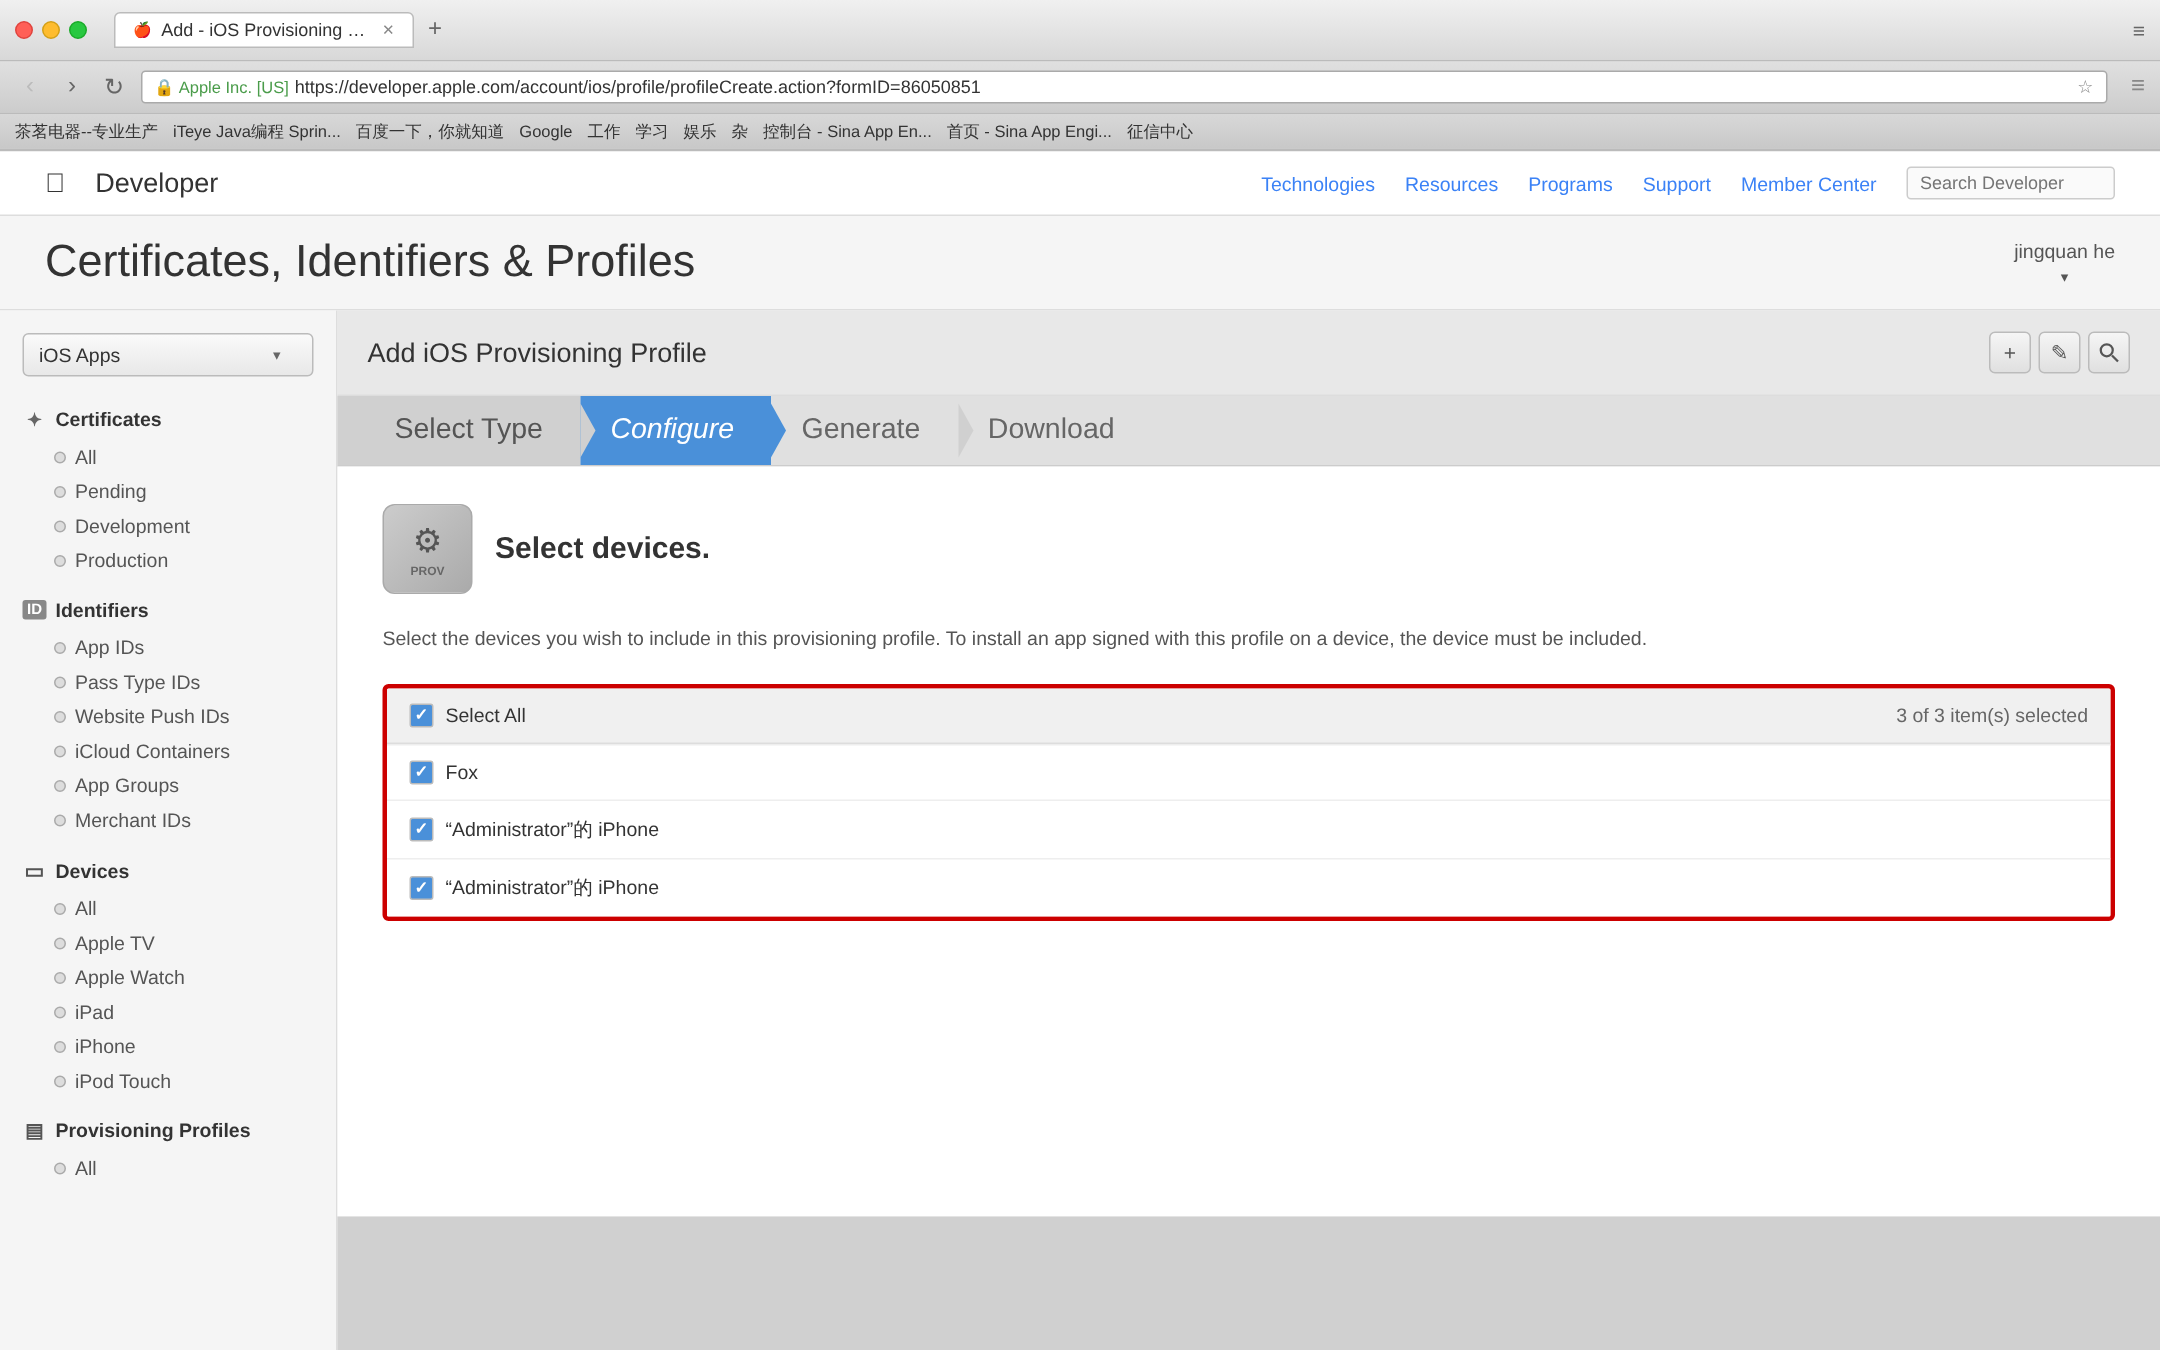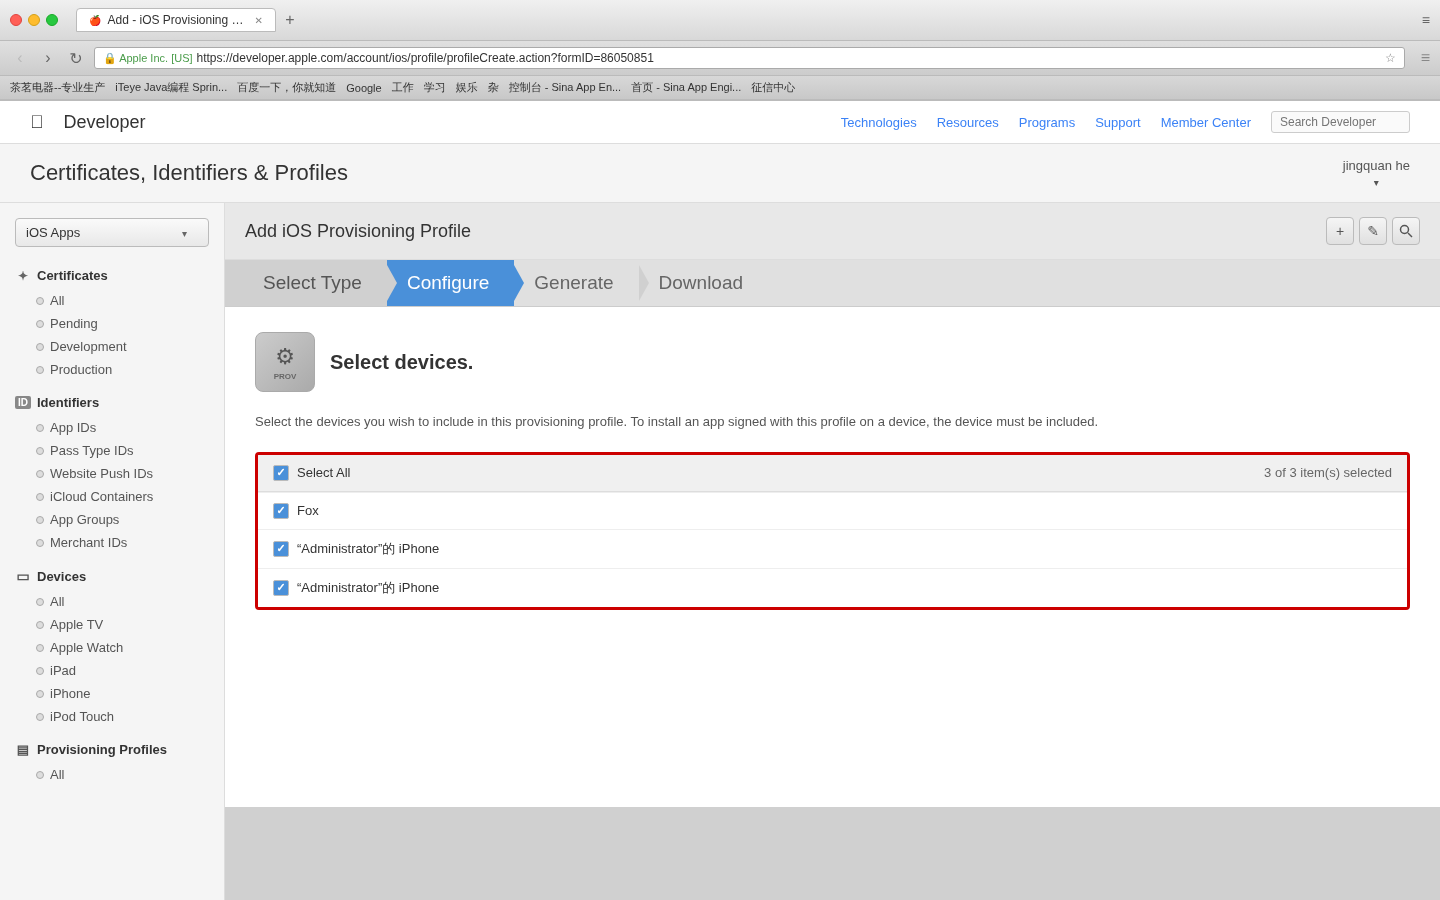--- a/index.html
+++ b/index.html
@@ -38,21 +38,21 @@
     
     .apple-header { background: #fff; border-bottom: 1px solid #ddd; padding: 10px 30px; display: flex; align-items: center; gap: 20px; }
     .apple-logo { font-size: 18px; color: #333; }
     .apple-developer-text { font-size: 18px; color: #333; font-weight: 300; }
     .header-nav { display: flex; gap: 20px; margin-left: auto; align-items: center; }
     .header-nav-item { font-size: 13px; color: #3b82f6; cursor: pointer; text-decoration: none; }
     .header-search { border: 1px solid #ccc; border-radius: 3px; padding: 3px 8px; font-size: 12px; width: 139px; color: #999; background: #fafafa; }
 
     
     .page-titlebar { background: #f5f5f5; border-bottom: 1px solid #ddd; padding: 14px 30px; display: flex; align-items: center; justify-content: space-between; }
-    .page-title-text { font-size: 22px; font-weight: 300; color: #333; }
+    .page-title-text { font-size: 30px; font-weight: 300; color: #333; }
     .user-info { font-size: 13px; color: #555; display: flex; align-items: center; gap: 4px; cursor: pointer; flex-direction: column; }
     .dropdown-arrow { font-size: 10px; }
 
     
     .main-layout { display: flex; background: #f0f0f0; min-height: calc(900px - 185px); }
 
     
     .sidebar { width: 225px; background: #f5f5f5; border-right: 1px solid #ddd; padding: 15px 0; flex-shrink: 0; }
     .sidebar-select-wrapper { padding: 0 15px 15px; }
     .sidebar-select { width: 100%; padding: 6px 10px; border: 1px solid #bbb; border-radius: 4px; background: linear-gradient(to bottom, #fafafa, #e8e8e8); font-size: 13px; color: #333; appearance: none; -webkit-appearance: none; cursor: pointer; }
@@ -311,21 +311,21 @@
               <line x1="9" y1="9" x2="13" y2="13" stroke="#555" stroke-width="1.5"></line>
             </svg>
           </button>
         </div>
       </div>
 
       <div class="steps-bar">
         <div class="step completed" style="padding-right:25px;">
           <span>Select Type</span>
         </div>
-        <div class="step active" style="padding-left:20px; padding-right:25px;">
+        <div class="step active" style="padding-left:20px; padding-right:25px;font-style:italic;">
           <span>Configure</span>
         </div>
         <div class="step" style="padding-left:20px; padding-right:25px;">
           <span>Generate</span>
         </div>
         <div class="step" style="padding-left:20px; border:none;">
           <span>Download</span>
         </div>
       </div>
 

